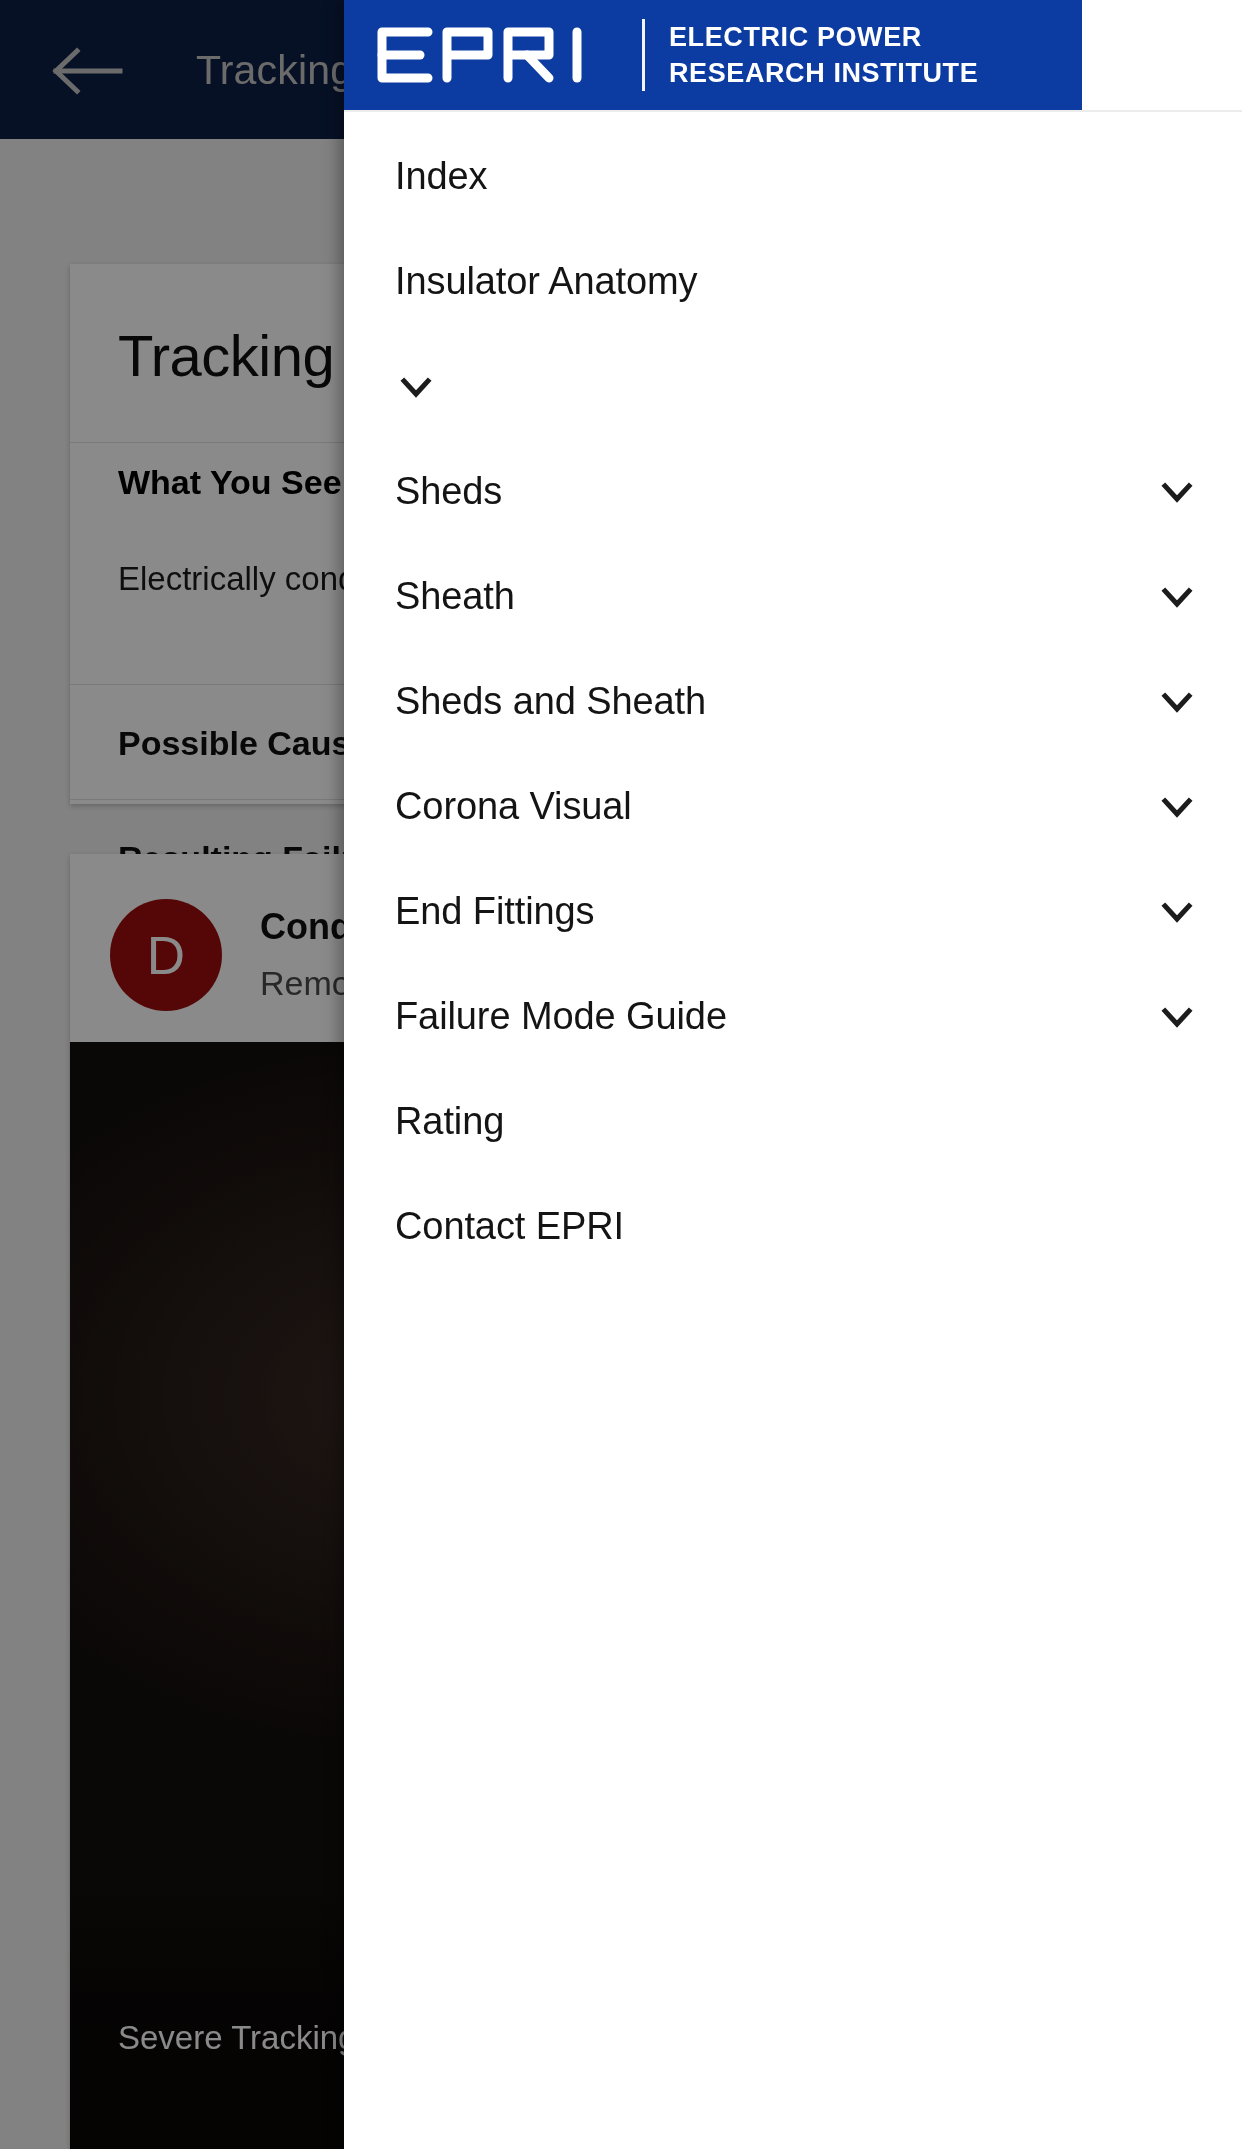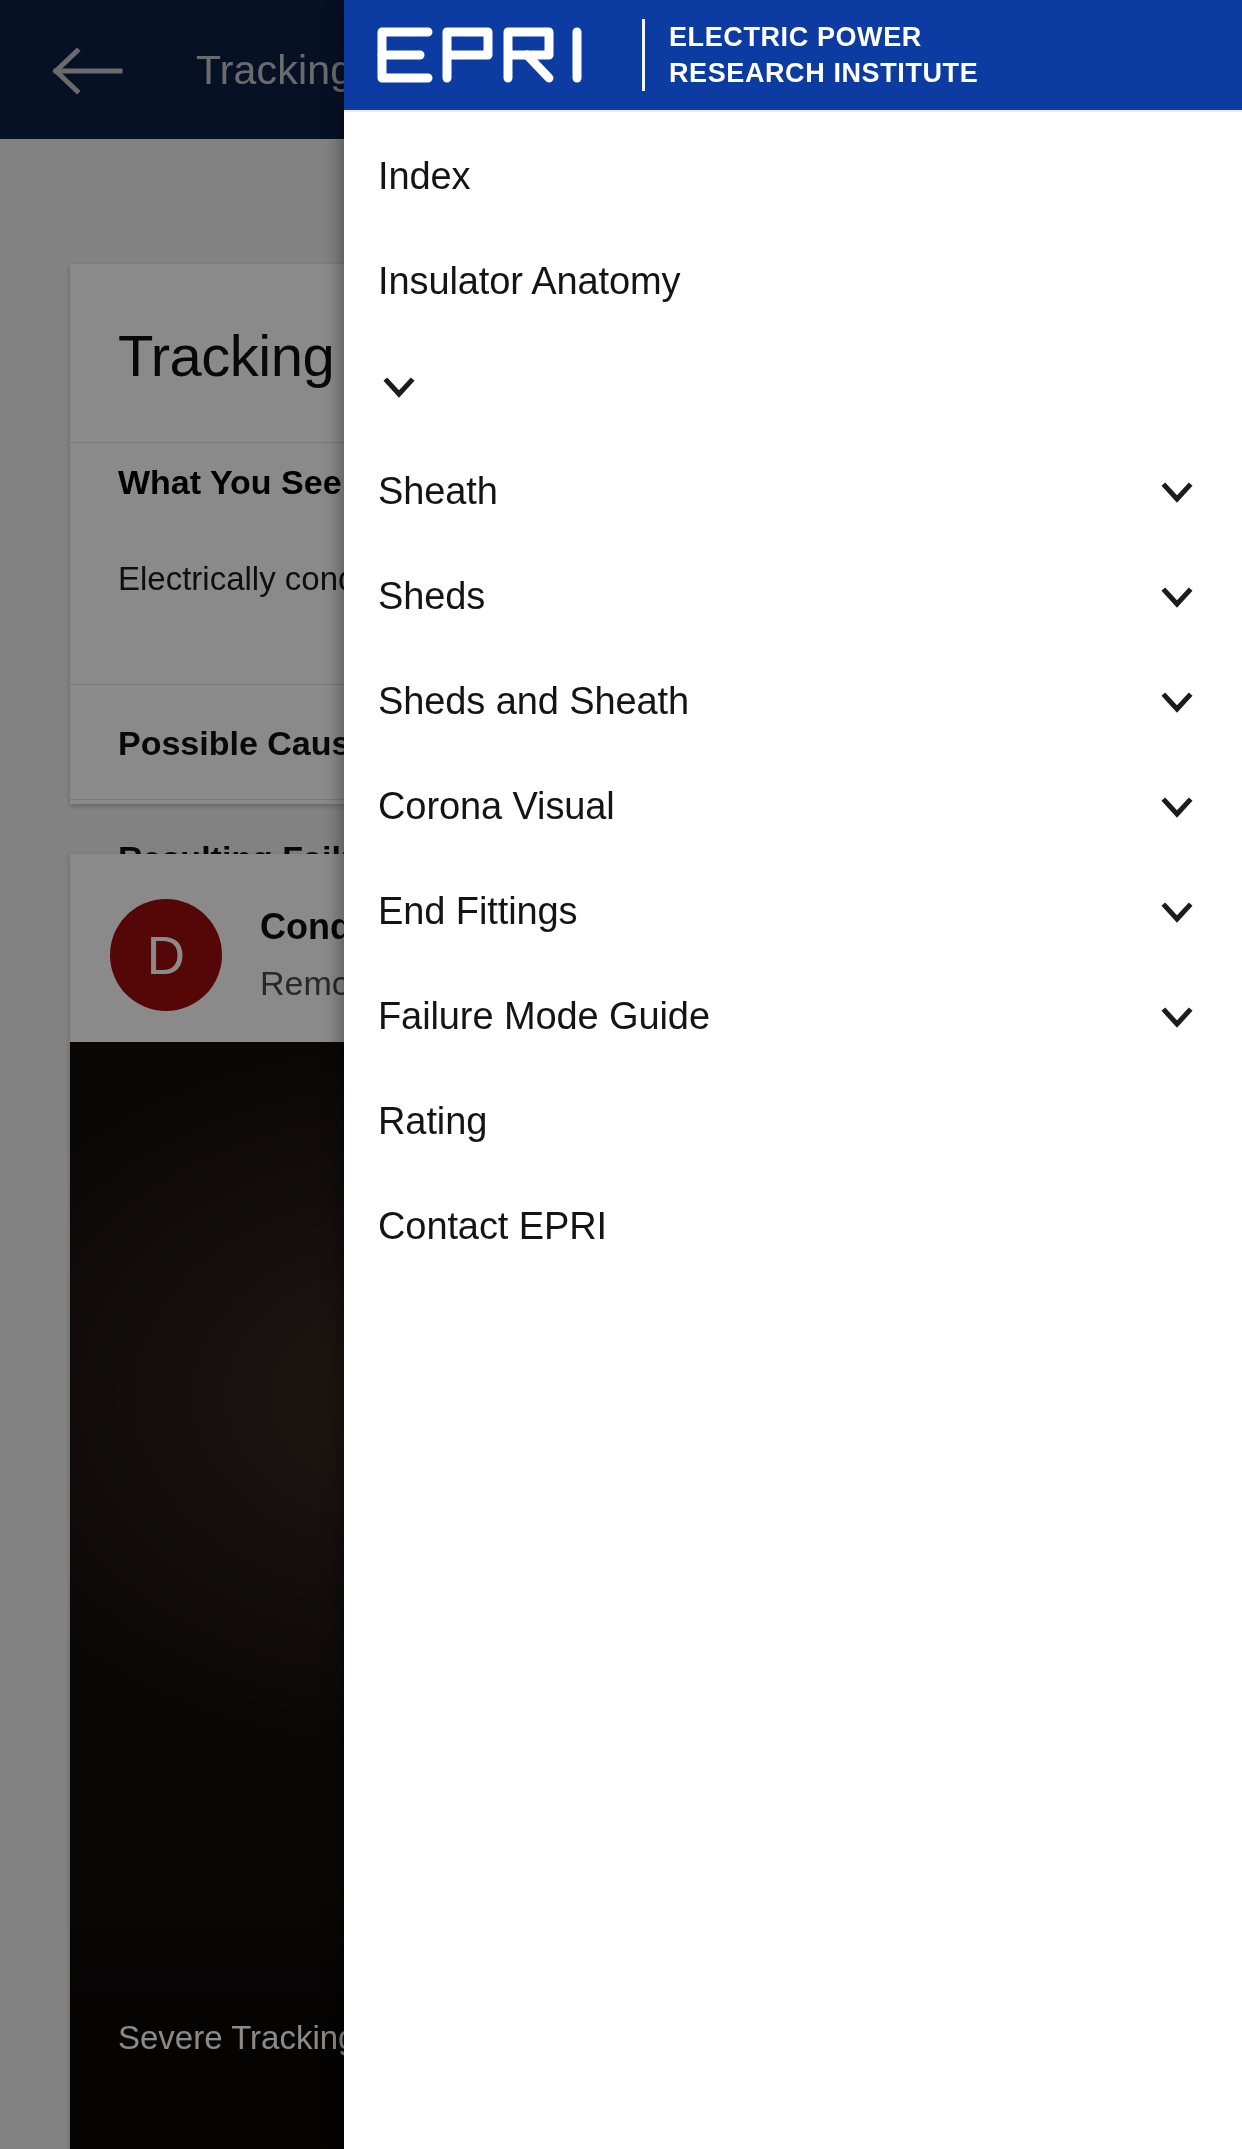--- a/index.html
+++ b/index.html
@@ -230,21 +230,21 @@
     top: 0;
     width: 898px;
     height: 2149px;
     background: #ffffff;
     box-shadow: -4px 0 16px rgba(0,0,0,0.35);
     overflow: hidden;
   }
 
   #drawer-brandbar {
     position: relative;
-    width: 898px;
+    width: 738px;
     height: 110px;
     background: #0c3ba2;
     display: flex;
     align-items: center;
   }
   #epri-logo {
     margin-left: 28px;
     width: 246px;
     height: 62px;
     display: block;
@@ -280,21 +280,21 @@
   }
 
   #drawer-menu {
     padding-top: 12px;
   }
   .menu-item {
     position: relative;
     height: 105px;
     display: flex;
     align-items: center;
-    padding: 0 44px 0 34px;
+    padding: 0 44px 0 51px;
     box-sizing: border-box;
     cursor: pointer;
   }
   .menu-label {
     font-size: 38px;
     color: #141414;
     letter-spacing: -0.1px;
     flex: 1 1 auto;
     white-space: nowrap;
   }
@@ -400,28 +400,28 @@
       </div>
 
       <div class="menu-item">
         <svg class="menu-chevron" viewBox="0 0 42 42">
             <polyline points="9,15 21,28 33,15" fill="none" stroke="#1c1c1c" stroke-width="5" stroke-linecap="square"></polyline>
           </svg>
       </div>
 
 
       <div class="menu-item">
+        <span class="menu-label">Sheds</span>
+        <svg class="menu-chevron" viewBox="0 0 42 42">
+            <polyline points="9,15 21,28 33,15" fill="none" stroke="#1c1c1c" stroke-width="5" stroke-linecap="square"></polyline>
+          </svg>
+      </div>
+
+      <div class="menu-item">
         <span class="menu-label">Sheath</span>
-        <svg class="menu-chevron" viewBox="0 0 42 42">
-            <polyline points="9,15 21,28 33,15" fill="none" stroke="#1c1c1c" stroke-width="5" stroke-linecap="square"></polyline>
-          </svg>
-      </div>
-
-      <div class="menu-item">
-        <span class="menu-label">Sheds</span>
         <svg class="menu-chevron" viewBox="0 0 42 42">
             <polyline points="9,15 21,28 33,15" fill="none" stroke="#1c1c1c" stroke-width="5" stroke-linecap="square"></polyline>
           </svg>
       </div>
 
       <div class="menu-item">
         <span class="menu-label">Sheds and Sheath</span>
         <svg class="menu-chevron" viewBox="0 0 42 42">
             <polyline points="9,15 21,28 33,15" fill="none" stroke="#1c1c1c" stroke-width="5" stroke-linecap="square"></polyline>
           </svg>

